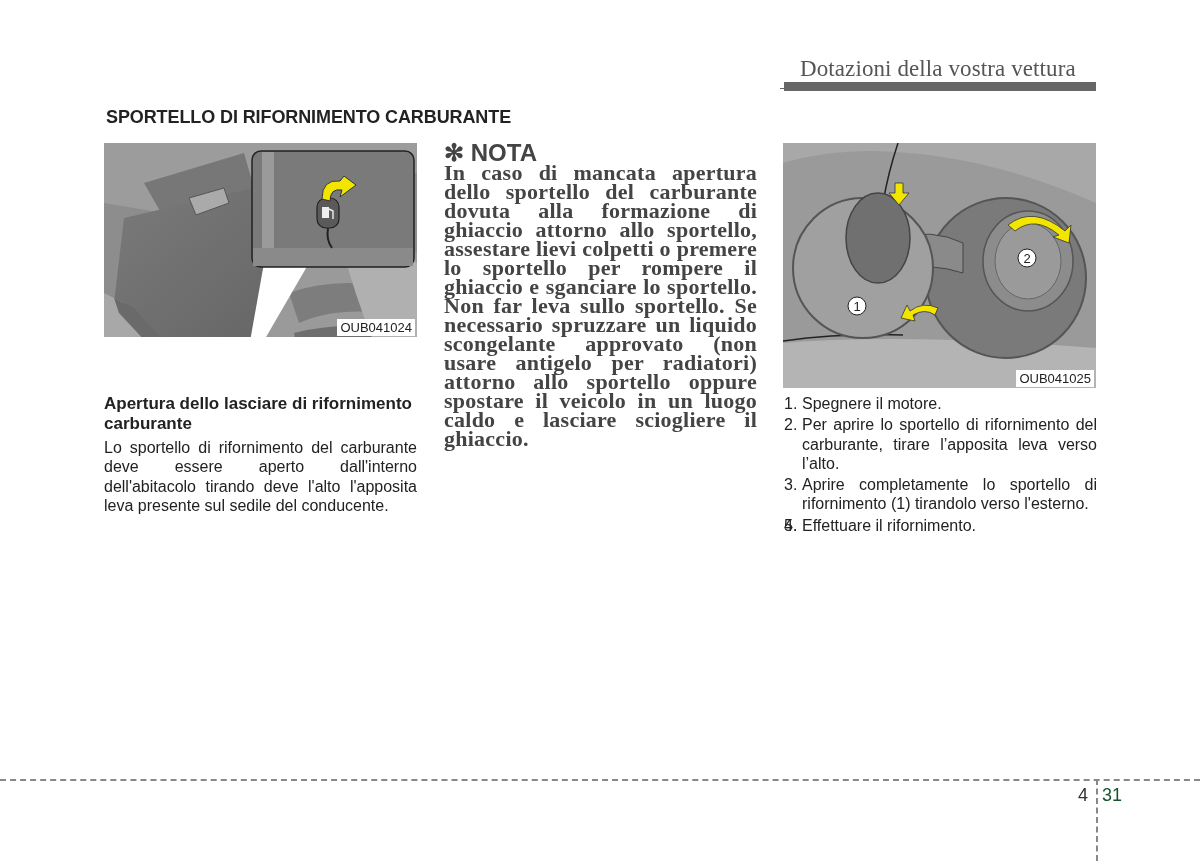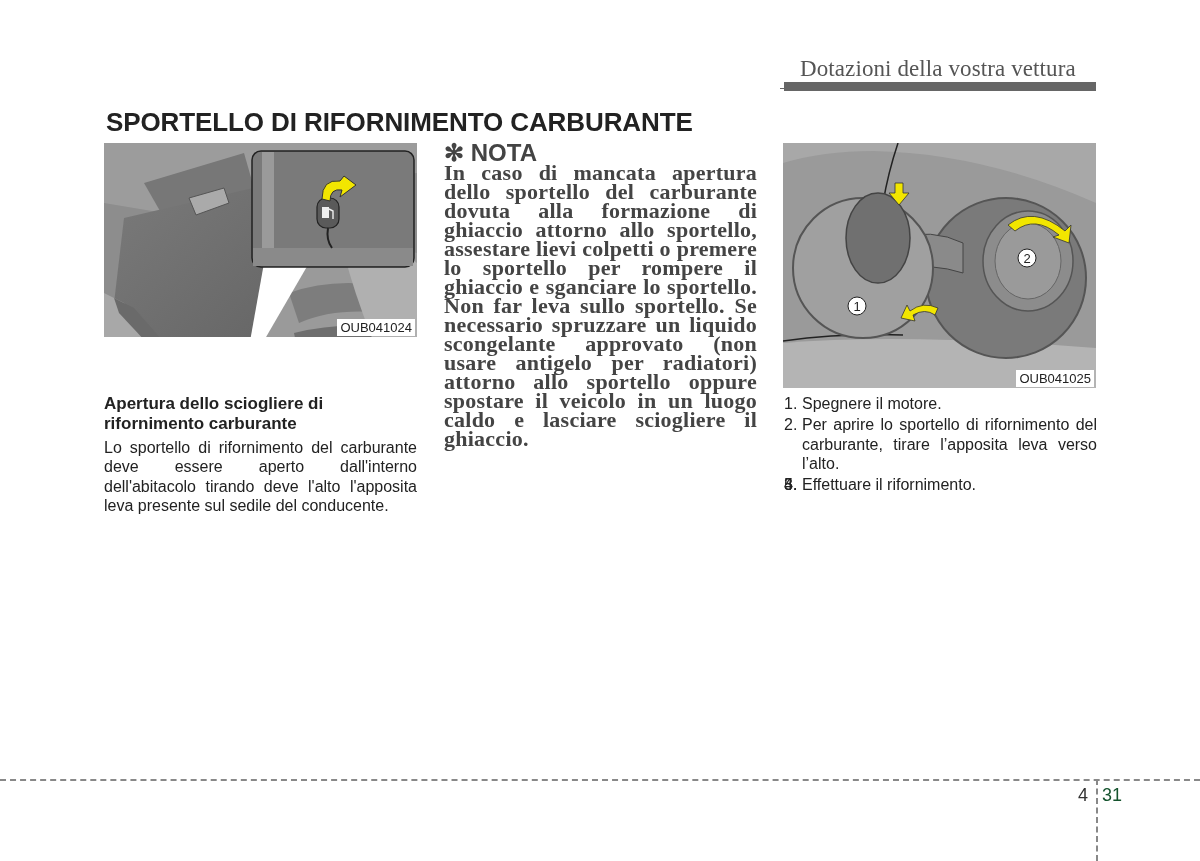--- a/index.html
+++ b/index.html
@@ -11,21 +11,21 @@
     font-family: "Liberation Serif", serif; font-size: 23px; color: #555; letter-spacing: 0.1px;
   }
   .header-bar {
     position: absolute; left: 784px; top: 82px; width: 312px; height: 9px; background: #666;
   }
   .header-bar-thin {
     position: absolute; left: 780px; top: 88px; width: 6px; height: 1px; background: #666;
   }
 
   .section-title {
-    position: absolute; left: 106px; top: 107px; font-size: 26px; font-weight: bold; color: #222;
+    position: absolute; left: 106px; top: 107px; font-size: 18px; font-weight: bold; color: #222;
     letter-spacing: -0.1px;
   }
 
   
   .figure {
     position: absolute; background: #8a8a8a; overflow: hidden;
   }
   .fig-left { left: 104px; top: 143px; width: 313px; height: 194px; }
   .fig-right { left: 783px; top: 143px; width: 313px; height: 245px; }
   .fig-code {
@@ -160,27 +160,27 @@
     <circle cx="74" cy="163" r="9" fill="#ffffff" stroke="#222" stroke-width="1"></circle>
     <text x="74" y="168" font-size="13" text-anchor="middle" fill="#222" font-family="Liberation Sans, sans-serif">1</text>
 
     <path d="M112 40 L120 40 L120 50 L126 50 L116 62 L106 50 L112 50 Z" fill="#f2e600" stroke="#333" stroke-width="0.8"></path>
     <path d="M225 82 Q250 62 282 88 L288 82 L286 100 L270 94 L276 92 Q252 72 232 88 Z" fill="#f2e600" stroke="#333" stroke-width="0.8"></path>
     <path d="M155 165 Q140 158 127 168 L124 162 L118 175 L132 178 L130 172 Q142 165 152 172 Z" fill="#f2e600" stroke="#333" stroke-width="0.8"></path>
   </svg>
   <div class="fig-code">OUB041025</div>
 </div>
 
-<div class="sub-heading">Apertura dello sciogliere di rifornimento carburante</div>
+<div class="sub-heading">Apertura dello lasciare di rifornimento carburante</div>
 <div class="left-body">Lo sportello di rifornimento del carburante deve essere aperto dall'interno dell'abitacolo tirando deve l'alto l'apposita leva presente sul sedile del conducente.</div>
 
 <ol class="steps">
   <li><span class="num">1.</span><span>Spegnere il motore.</span></li>
   <li><span class="num">2.</span><span>Per aprire lo sportello di rifornimento del carburante, tirare l’apposita leva verso l’alto.</span></li>
-  <li><span class="num">3.</span></li>
+  <li><span class="num">3.</span><span>Aprire completamente lo sportello di rifornimento (1) tirandolo verso l'esterno.</span></li>
   <li><span class="num">4.</span></li>
   <li><span class="num">5.</span><span>Effettuare il rifornimento.</span></li>
 </ol>
 
 <div class="footer-line"></div>
 <div class="footer-vline"></div>
 <div class="page-chapter">4</div>
 <div class="page-number">31</div>
 
 </body></html>

